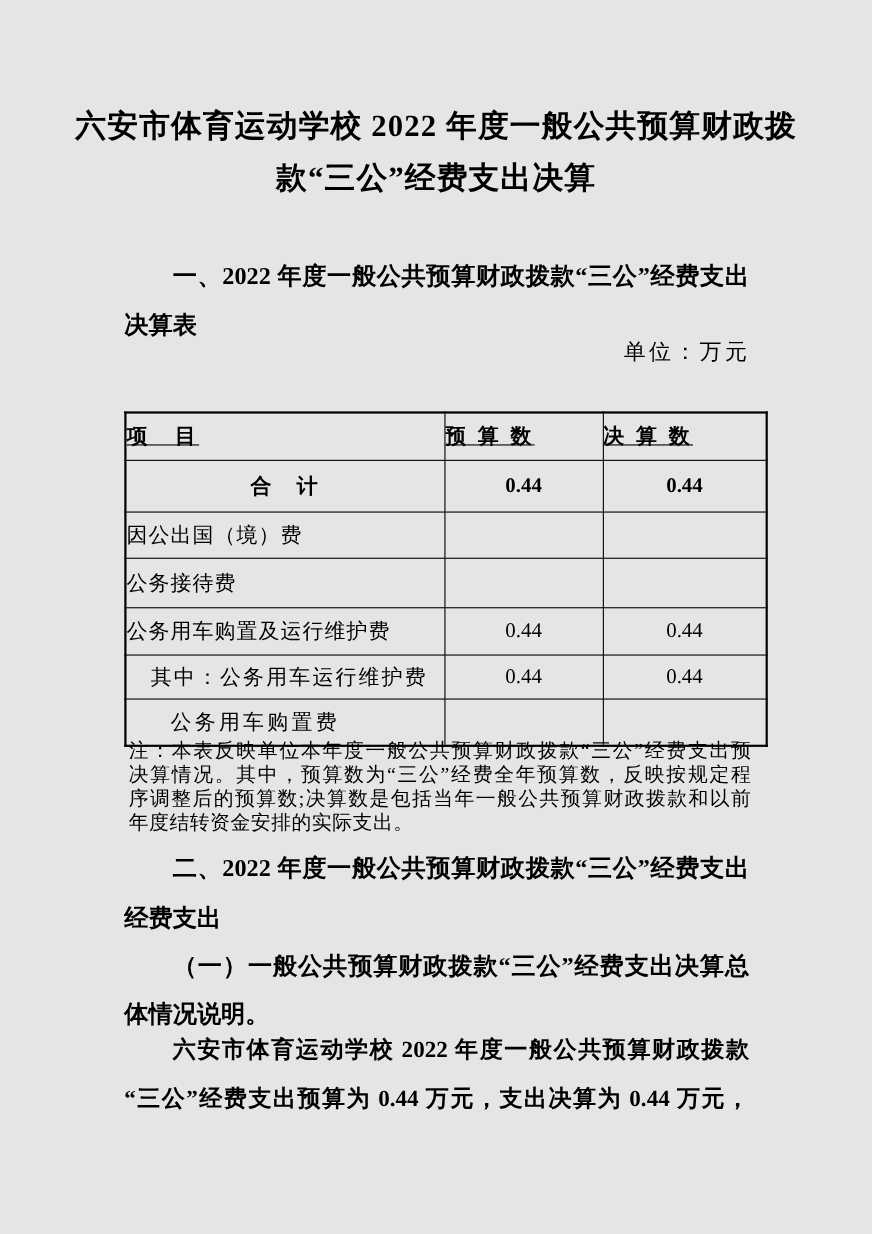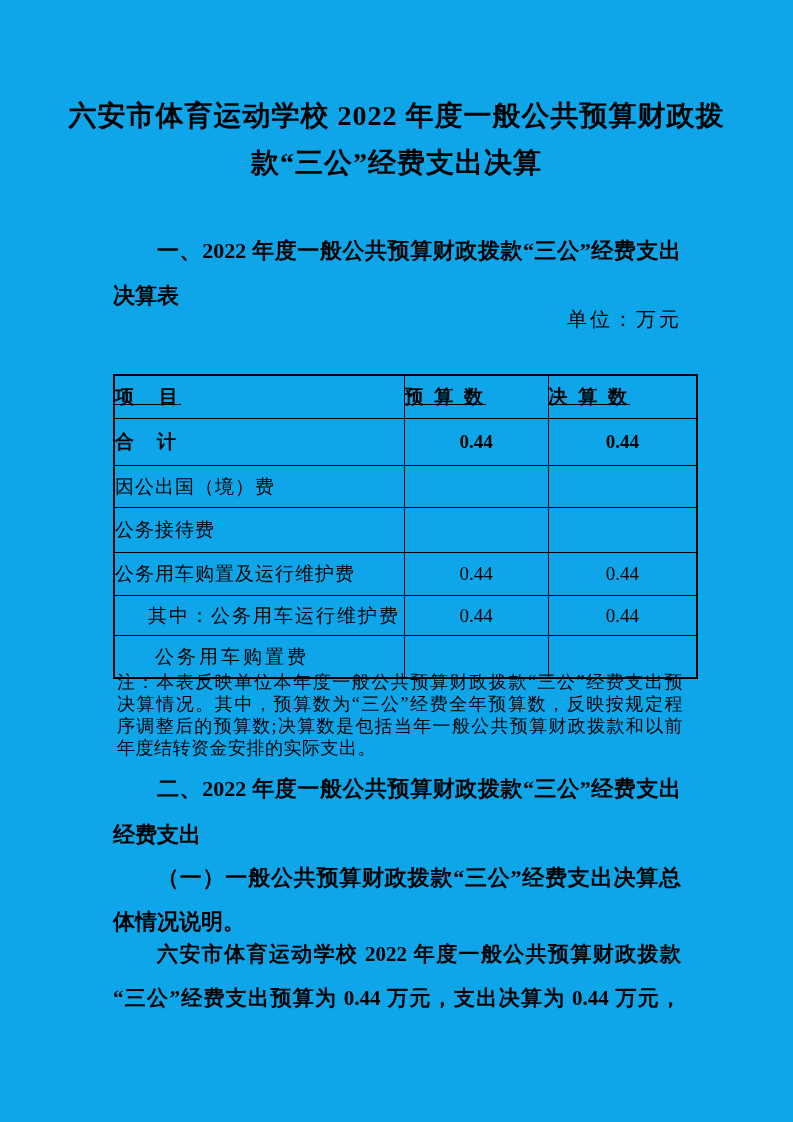--- a/index.html
+++ b/index.html
@@ -4,21 +4,21 @@
 <style>
   html, body {
     margin: 0;
     padding: 0;
     background: #ffffff;
   }
   .page {
     position: relative;
     width: 793px;
     height: 1122px;
-    background: #0ea5e9;
+    background: #e5e5e5;
     color: #000000;
     font-family: "Liberation Serif", "DejaVu Serif", serif;
     overflow: hidden;
     box-sizing: border-box;
   }
   .line { display: block; }
   
   .jl {
     text-align: justify;
     text-align-last: justify;
@@ -81,27 +81,27 @@
     height: 42px;
     font-weight: bold;
     text-align: left;
     letter-spacing: 3px;
     text-decoration: underline;
   }
   .cell-val { text-align: center; font-weight: normal; }
   .cell-lab { text-align: left; padding-left: 9px; letter-spacing: 1px; }
 
   .row-total td { height: 46px; font-weight: bold; }
-  .row-total .cell-lab { padding-left: 0; letter-spacing: 2px; }
+  .row-total .cell-lab { text-align: center; padding-left: 0; letter-spacing: 2px; }
   .row-abroad td    { height: 41px; }
   .row-reception td { height: 44px; }
   .row-vehicle td   { height: 42px; }
   .row-sub td       { height: 39px; }
   .row-purchase td  { height: 41px; }
-  .row-sub .cell-lab      { padding-left: 33px; letter-spacing: 2px; }
+  .row-sub .cell-lab      { padding-left: 22px; letter-spacing: 2px; }
   .row-purchase .cell-lab { padding-left: 40px; letter-spacing: 3px; }
 
   .table-note {
     position: absolute;
     top: 671px;
     left: 117px;
     width: 566px;
     font-size: 18px;
     line-height: 22px;
     letter-spacing: 0.5px;

